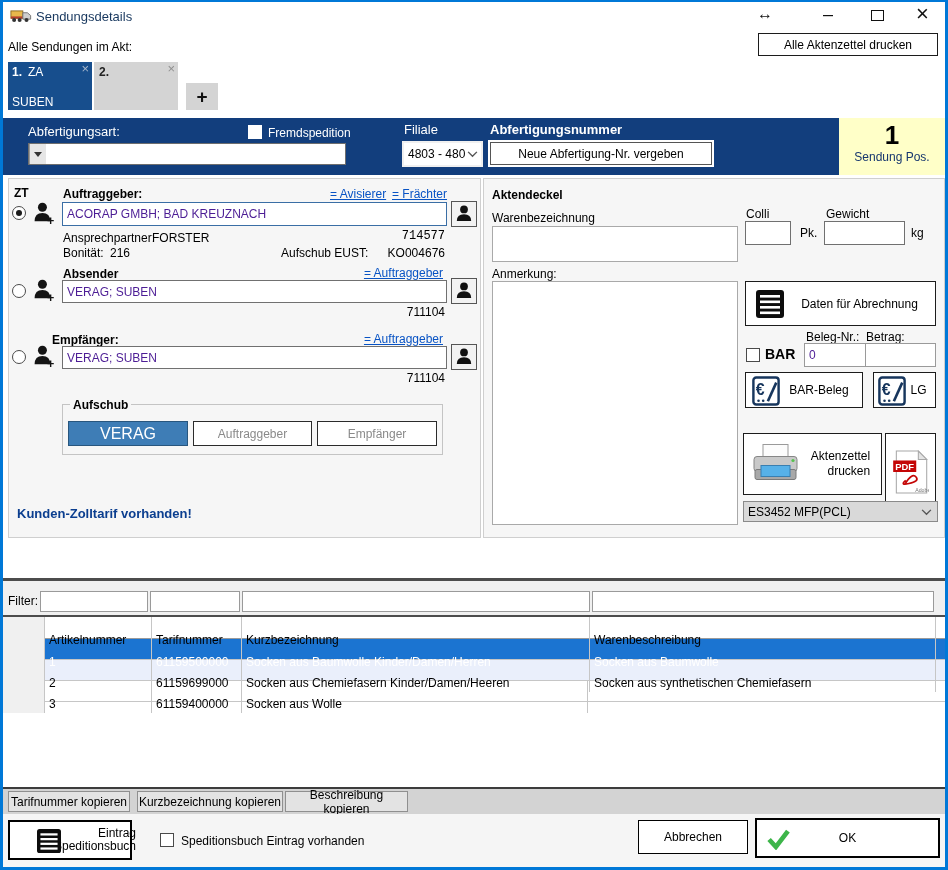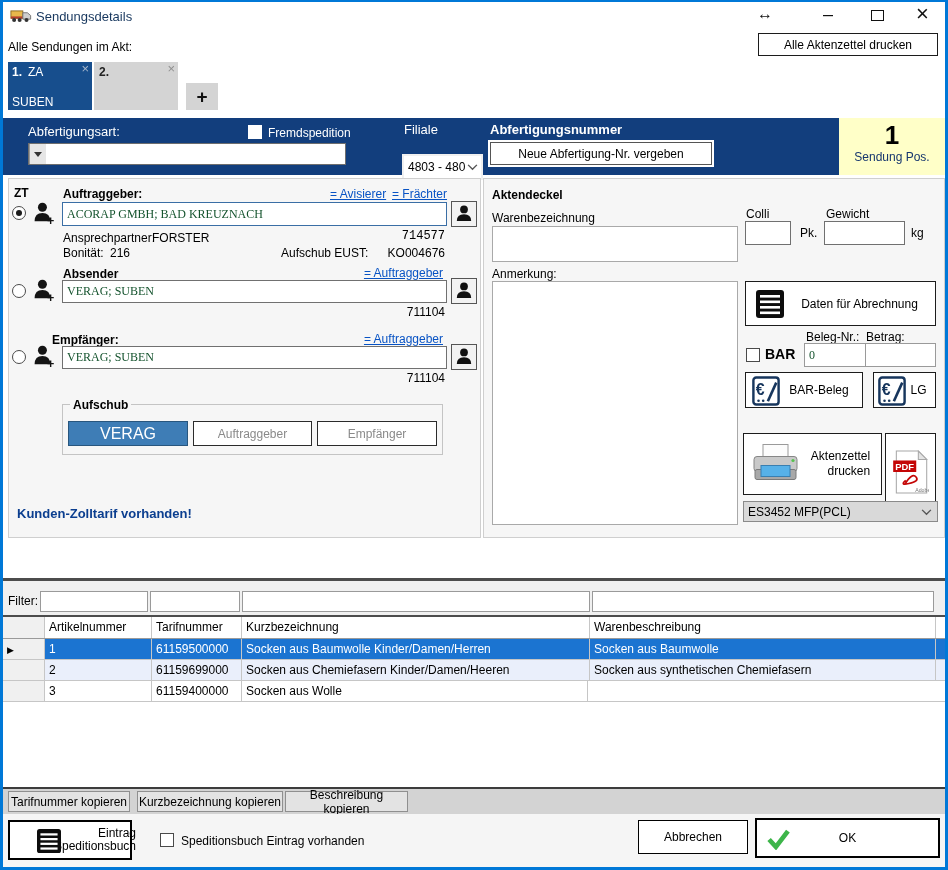--- a/index.html
+++ b/index.html
@@ -4,34 +4,34 @@
 <style>
   * { box-sizing: border-box; margin: 0; padding: 0; }
   html,body { background:#888; }
   body { font-family:"Liberation Sans", sans-serif; }
   .win { position:relative; width:948px; height:870px; background:#fff; overflow:hidden; }
   .abs { position:absolute; }
   .lbl { font-size:12px; color:#000; white-space:nowrap; }
   .bold { font-weight:bold; }
   .white { color:#fff; }
   .link { font-size:12px; color:#0853c4; text-decoration:underline; white-space:nowrap; cursor:pointer; }
-  .tb { position:absolute; background:#fff; border:1px solid #707070; font-size:12px; padding:2px 4px; font-family:Liberation Serif, serif; color:#14532d; }
+  .tb { position:absolute; background:#fff; border:1px solid #707070; font-size:12px; padding:2px 4px; font-family:Liberation Sans, sans-serif; color:#4c1d95; }
   .tb-blue { border:1px solid #3a6ea5; }
   .ta { position:absolute; background:#fff; border:1px solid #a9a9a9; resize:none; font-family:"Liberation Sans",sans-serif; font-size:12px; padding:2px 3px; }
   .wbtn { position:absolute; background:#fff; border:1px solid #2b2b2b; font-size:12px; color:#000; display:flex; align-items:center; justify-content:center; cursor:pointer; font-family:"Liberation Sans",sans-serif; }
   .gbtn { position:absolute; background:#e3e3e3; border:1px solid #8f8f8f; font-size:12px; color:#000; display:flex; align-items:center; justify-content:center; cursor:pointer; font-family:"Liberation Sans",sans-serif; }
   .radio { position:absolute; width:14px; height:14px; border:1px solid #4a4a4a; border-radius:50%; background:#fff; display:flex; align-items:center; justify-content:center; }
   .radio.sel::after { content:""; width:6px; height:6px; border-radius:50%; background:#1c1c1c; }
   .chk { position:absolute; width:14px; height:14px; border:1px solid #4a4a4a; background:#fff; }
   .panel { position:absolute; background:#f6f6f6; border:1px solid #cfcfcf; }
   .combo { position:absolute; background:#fff; border:1px solid #6e6e6e; display:flex; align-items:center; font-size:12px; overflow:hidden; }
   .combo .txt { flex:1; padding:0 4px; white-space:nowrap; overflow:hidden; }
   .navy-bar { position:absolute; background:#123e7d; }
   .tabsel { background:#174e8d; color:#fff; }
-  .cell { border-right:1px solid #c6c6c6; overflow:hidden; white-space:nowrap; padding:3px 4px; font-size:12px; }
+  .cell { border-right:1px solid #c6c6c6; overflow:hidden; white-space:nowrap; padding:16px 4px; font-size:12px; }
   .hdr-row { display:flex; background:#fff; border-bottom:1px solid #9a9a9a; }
   .t-row { display:flex; border-bottom:1px solid #c6c6c6; background:#fff; }
   .t-row.alt { background:#eaeffb; }
   .t-row.selrow { background:#1b74d1; color:#fff; }
   .t-row.selrow .selcell { background:#f0f0f0; color:#000; }
   svg text { font-family:"Liberation Sans",sans-serif; }
 </style>
 </head>
 <body>
 
@@ -79,21 +79,21 @@
   <div class="navy-bar" style="left:3px;top:118px;width:942px;height:57px;"></div>
   <span class="abs lbl white" style="left:28px;top:124px;font-size:13px;">Abfertigungsart:</span>
   <div class="combo" style="left:28px;top:143px;width:318px;height:22px;">
     <span style="width:17px;height:100%;background:#e6e6e6;border-left:1px solid #9a9a9a;display:flex;align-items:center;justify-content:center;">
       <span style="width:0;height:0;border-left:4px solid transparent;border-right:4px solid transparent;border-top:5px solid #333;"></span>
     </span>
   </div>
   <span class="chk" style="left:248px;top:125px;border:1px solid #fff;"></span>
   <span class="abs lbl white" style="left:268px;top:126px;">Fremdspedition</span>
   <span class="abs lbl white" style="left:404px;top:122px;font-size:13px;">Filiale</span>
-  <div class="combo" style="left:402px;top:141px;width:81px;height:26px;border:2px solid #f0f0f0;margin-top:13px;">
+  <div class="combo" style="left:402px;top:141px;width:81px;height:26px;border:2px solid #f0f0f0;">
     <span class="txt">4803 - 480</span>
     <span style="padding-right:3px;">
       <svg width="11" height="7" viewBox="0 0 12 8">
           <path d="M1 1 l5 5 l5 -5" stroke="#555" stroke-width="1.6" fill="none"></path>
         </svg>
     </span>
   </div>
   <span class="abs lbl white bold" style="left:490px;top:122px;font-size:13px;">Abfertigungsnummer</span>
   <button class="wbtn" style="left:490px;top:142px;width:222px;height:23px;border:1px solid #555;box-shadow:0 0 0 2px #fff;">Neue Abfertigung-Nr. vergeben</button>
   <div class="abs" style="left:839px;top:118px;width:106px;height:57px;background:#ffffc8;text-align:center;">

